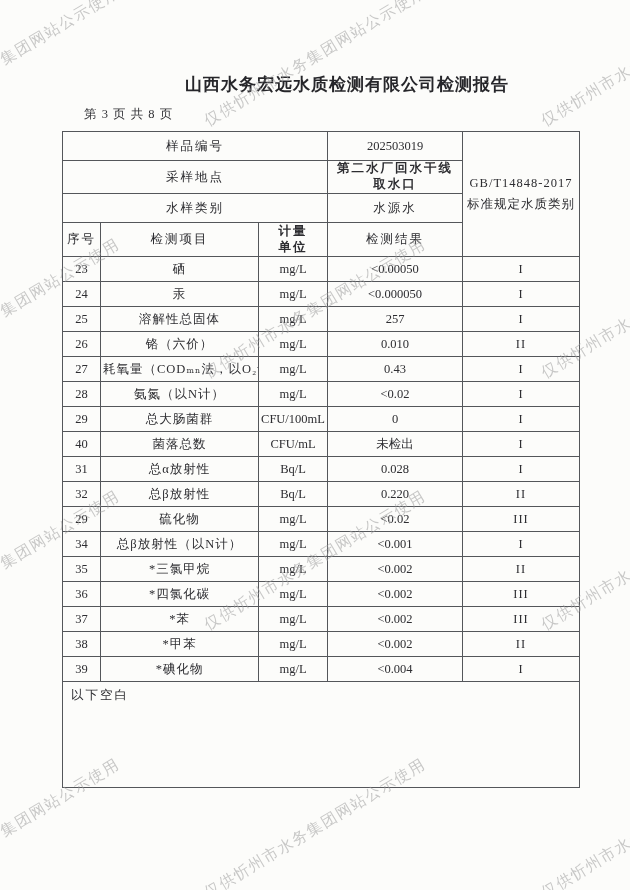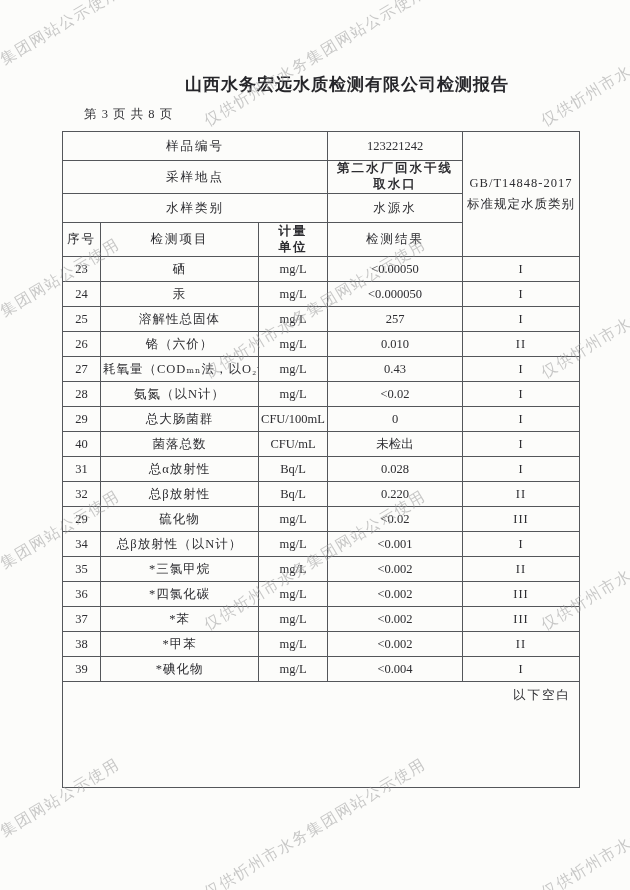--- a/index.html
+++ b/index.html
@@ -37,21 +37,21 @@
   td.cjk{letter-spacing:2px;}
   td.pre{white-space:pre-line;line-height:1.25;font-weight:bold;}
   tr.info-row td{height:28px;}
   tr.info-row-tall td{height:32px;}
   tr.colhead td{height:33px;letter-spacing:2px;}
   tr.data-row td{height:24px;}
   td.item-cell{text-align:left;padding-left:8px;letter-spacing:1px;white-space:nowrap;}
   td.std-cell{white-space:pre-line;line-height:1.7;letter-spacing:1px;}
   td.class-cell{letter-spacing:1px;}
   tr.blank-row td{
-    height:95px;vertical-align:top;text-align:right;
+    height:95px;vertical-align:top;text-align:left;
     padding:5px 8px;letter-spacing:2px;font-family:Liberation Mono, monospace;
   }
   
   .wm-layer{position:absolute;inset:0;overflow:hidden;pointer-events:none;z-index:6;}
   .wm{
     position:absolute;white-space:nowrap;
     font-family:"Liberation Sans","DejaVu Sans",sans-serif;
     font-size:15.5px;letter-spacing:1.5px;color:#9e9e9e;opacity:0.55;
     transform:rotate(-31deg);transform-origin:0 50%;
   }
@@ -84,21 +84,21 @@
   <colgroup>
     <col style="width:38px">
       <col style="width:158px">
       <col style="width:69px">
     <col style="width:135px">
       <col style="width:117px">
   </colgroup>
   <tbody>
     <tr class="info-row">
       <td colspan="3" class="cjk">样品编号</td>
-      <td>123221242</td>
+      <td>202503019</td>
       <td rowspan="4" class="std-cell">GB/T14848-2017
 标准规定水质类别</td>
     </tr>
     <tr class="info-row-tall">
       <td colspan="3" class="cjk">采样地点</td>
       <td class="pre cjk">第二水厂回水干线
 取水口</td>
     </tr>
     <tr class="info-row">
       <td colspan="3" class="cjk">水样类别</td>

